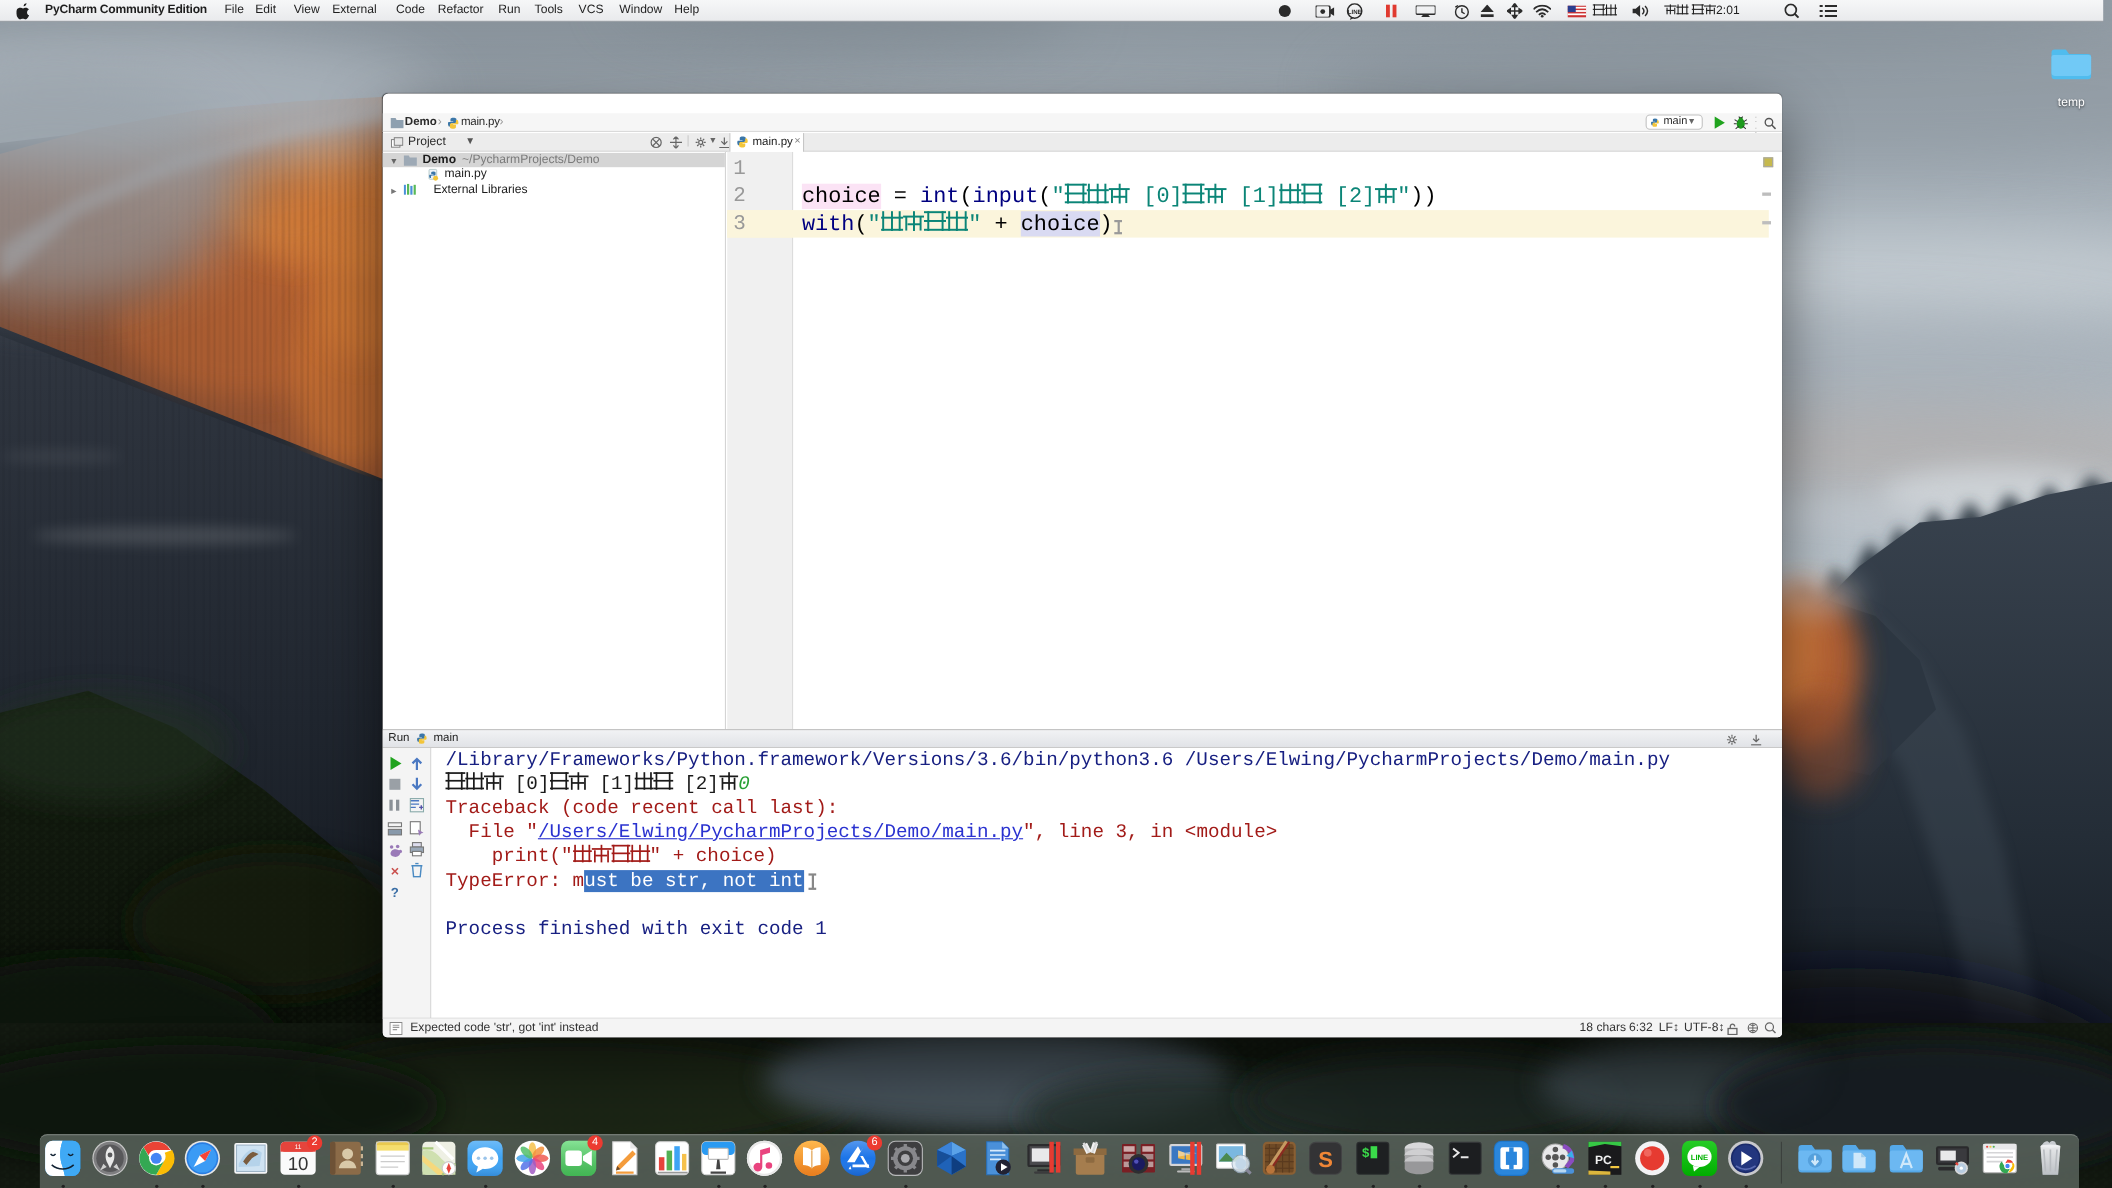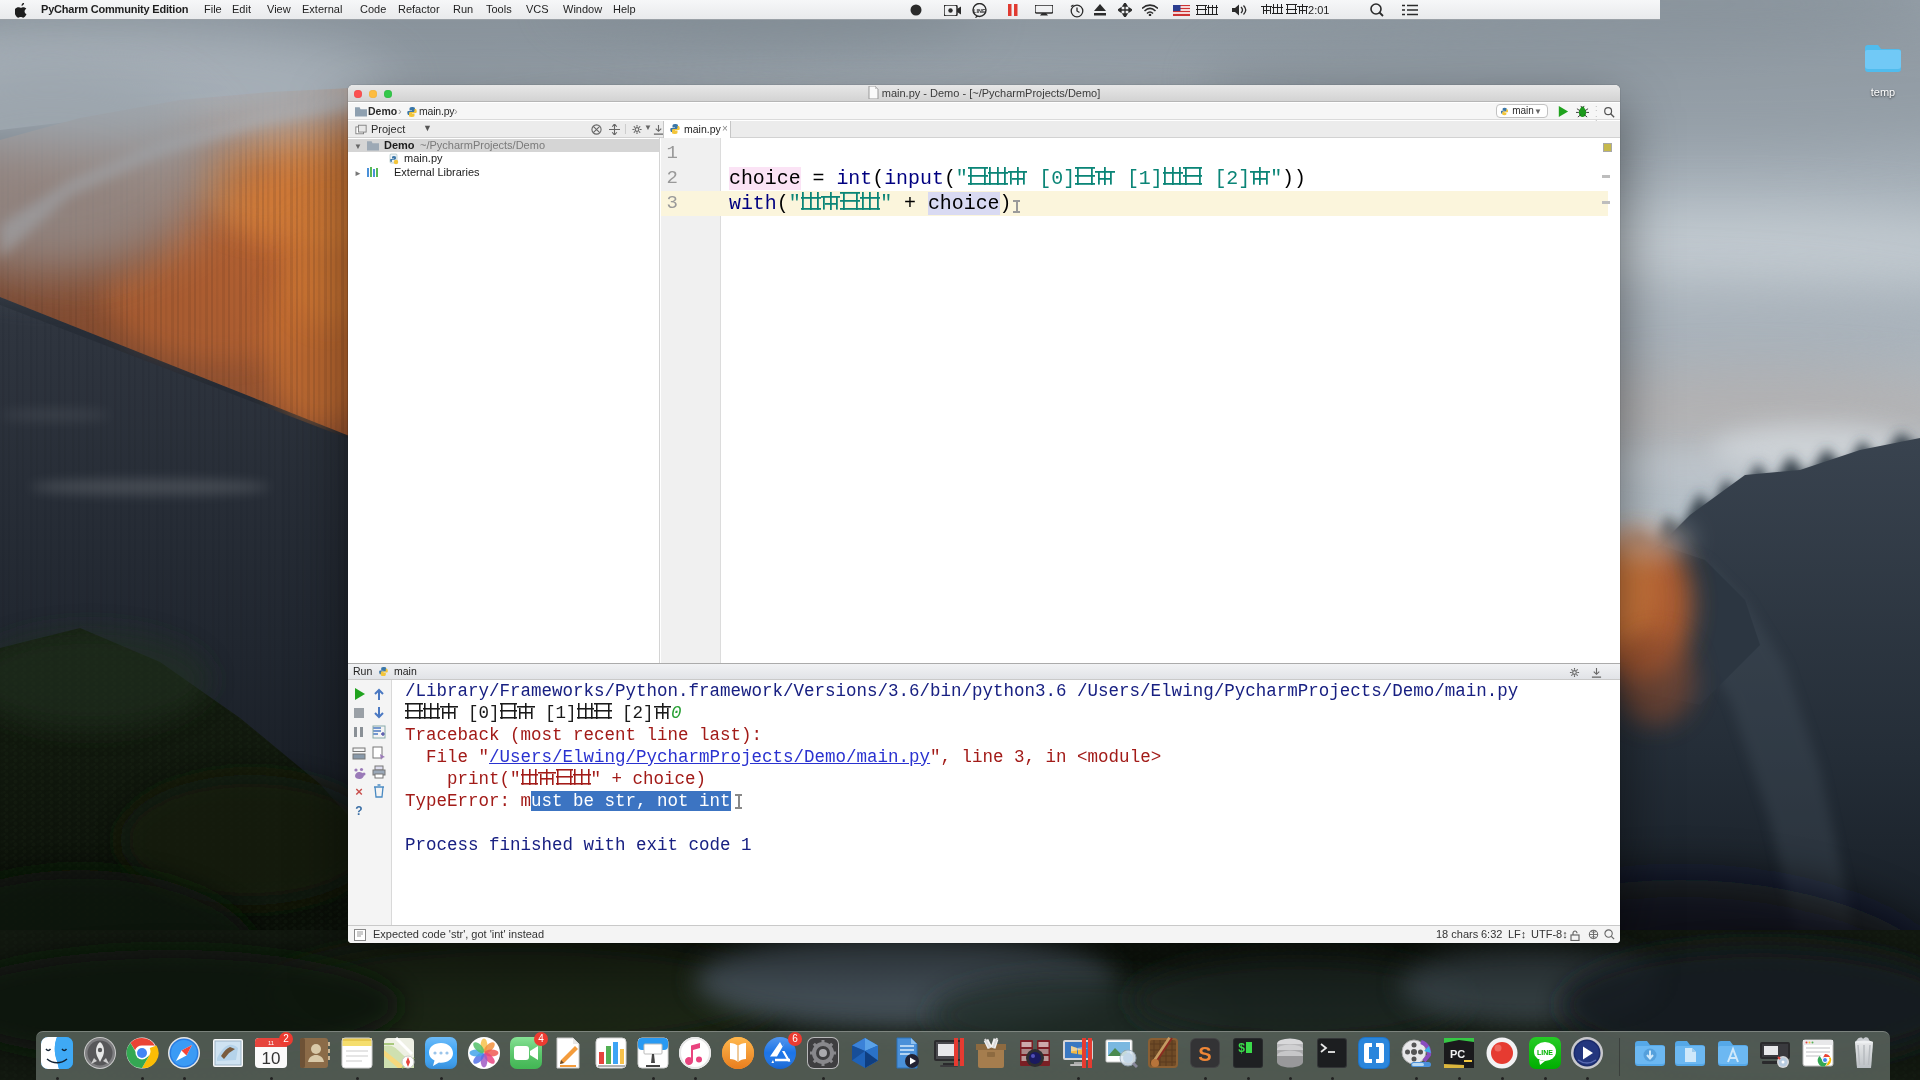--- a/index.html
+++ b/index.html
@@ -1,20 +1,20 @@
 <!DOCTYPE html>
 <html><head><meta charset="utf-8">
 <style>
 *{margin:0;padding:0;box-sizing:border-box}
 html,body{width:1920px;height:1080px;overflow:hidden;font-family:"Liberation Sans",sans-serif}
 #screen{position:relative;width:1920px;height:1080px;background:#aab4bf;overflow:hidden}
 #wall{position:absolute;left:0;top:0;width:1920px;height:1080px}
 
 
-#menubar{position:absolute;left:0;top:0;width:1660px;height:20px;background:linear-gradient(#f6f7f8,#e9eaec);border-bottom:1px solid #9aa0a6;color:#1e1e1e;font-size:11px;z-index:50}
+#menubar{position:absolute;left:0;top:0;width:1912px;height:20px;background:linear-gradient(#f6f7f8,#e9eaec);border-bottom:1px solid #9aa0a6;color:#1e1e1e;font-size:11px;z-index:50}
 #menubar .t{position:absolute;top:3px;white-space:nowrap}
 #mright{position:absolute;right:0;top:0;height:20px;color:#1e1e1e;z-index:51}
 #mright .ic{position:absolute;top:2px}
 
 
 .cj{display:inline-block;width:1em;height:.88em;vertical-align:-0.05em;background-repeat:no-repeat;
 background-image:linear-gradient(currentColor,currentColor),linear-gradient(currentColor,currentColor),linear-gradient(currentColor,currentColor),linear-gradient(currentColor,currentColor),linear-gradient(currentColor,currentColor);
 background-size:100% .09em,100% .09em,100% .09em,.09em 100%,.09em 100%;
 background-position:0 0,0 48%,0 100%,12% 0,88% 0}
 .cjb{background-size:100% .09em,100% .09em,.09em 100%,.09em 100%,.09em 100%;
@@ -256,29 +256,20 @@
 
   <div id="tempf">
     <svg width="40" height="33" viewBox="0 0 40 33">
         <path d="M2 6 q0-3 3-3 l10 0 3 4 17 0 q3 0 3 3 l0 17 q0 3-3 3 l-30 0 q-3 0-3-3 z" fill="#50bcee"></path>
         <path d="M2 10 q0-2 2-2 l32 0 q2 0 2 2 l0 14 q0 3-3 3 l-30 0 q-3 0-3-3 z" fill="#71c9f6"></path>
       </svg>
     <div class="lbl">temp</div>
   </div>
 
   <div id="win">
-    <div id="titlebar">
-      <span class="tl" style="left:6px;background:#fc5151;box-shadow:inset 0 0 1px #d83636"></span>
-      <span class="tl" style="left:21px;background:#fdbc40;box-shadow:inset 0 0 1px #d89c23"></span>
-      <span class="tl" style="left:36px;background:#34c84a;box-shadow:inset 0 0 1px #1f9a31"></span>
-      <svg style="vertical-align:-2px" width="11" height="13" viewBox="0 0 11 13">
-          <path d="M1 0h6l3 3v10H1z" fill="#fafafa" stroke="#999"></path>
-          <path d="M7 0l3 3H7z" fill="#ccc"></path>
-        </svg> main.py - Demo - [~/PycharmProjects/Demo]
-    </div>
 
     <div id="toolbar">
       <svg style="position:absolute;left:7px;top:3px" width="12" height="11" viewBox="0 0 13 11">
           <path d="M0 1h5l1 2h7v8H0z" fill="#8ea0b0"></path>
         </svg>
       <b style="position:absolute;left:20px;top:2px;font-size:10.5px">Demo</b>
       <span style="position:absolute;left:50px;top:2px;color:#9a9a9a">›</span>
       <svg style="position:absolute;left:58px;top:3px" width="12" height="12" viewBox="0 0 24 24">
           <path d="M12 2c-5 0-5 2-5 4v3h5v1H4c-2 0-2 5 0 8h3v-3c0-2 1-3 3-3h5c2 0 3-1 3-3V6c0-2 0-4-6-4z" fill="#3a76a8"></path>
           <path d="M12 22c5 0 5-2 5-4v-3h-5v-1h8c2 0 2-5 0-8h-3v3c0 2-1 3-3 3H9c-2 0-3 1-3 3v3c0 2 0 4 6 4z" fill="#f3c53a"></path>
@@ -447,21 +438,21 @@
           </svg>
         <svg class="rti" style="left:24px;top:104px" width="13" height="13" viewBox="0 0 14 14">
             <path d="M2 3h10M3 3l1 10h6l1-10M5.5 1h3" stroke="#4a8ac2" stroke-width="1.3" fill="none"></path>
           </svg>
       </div>
       <div style="position:absolute;left:390px;top:131px;width:1.5px;height:13px;background:#888;z-index:3"></div>
       <div style="position:absolute;left:387px;top:130px;width:7px;height:1.5px;background:#888;z-index:3"></div>
       <div style="position:absolute;left:387px;top:143px;width:7px;height:1.5px;background:#888;z-index:3"></div>
       <div id="console"><span class="navy">/Library/Frameworks/Python.framework/Versions/3.6/bin/python3.6 /Users/Elwing/PycharmProjects/Demo/main.py</span>
 <span class="blk"><i class="cj"></i><i class="cj cjb"></i><i class="cj cjc"></i> [0]<i class="cj"></i><i class="cj cjc"></i> [1]<i class="cj cjb"></i><i class="cj"></i> [2]<i class="cj cjc"></i></span><span class="grn">0</span>
-<span class="red">Traceback (most recent line last):</span>
+<span class="red">Traceback (code recent call last):</span>
 <span class="red">  File "<span class="lnk">/Users/Elwing/PycharmProjects/Demo/main.py</span>", line 3, in &lt;module&gt;</span>
 <span class="red">    print("<i class="cj cjb"></i><i class="cj cjc"></i><i class="cj"></i><i class="cj cjb"></i>" + choice)</span>
 <span class="red">TypeError: m<span class="sel">ust be str, not int</span></span>
 
 <span class="navy">Process finished with exit code 1</span></div>
     </div>
 
     <div id="statusbar">
       <svg style="position:absolute;left:6px;top:3px" width="12" height="12" viewBox="0 0 12 12">
           <rect x="0.5" y="0.5" width="11" height="11" fill="#fff" stroke="#888"></rect>

